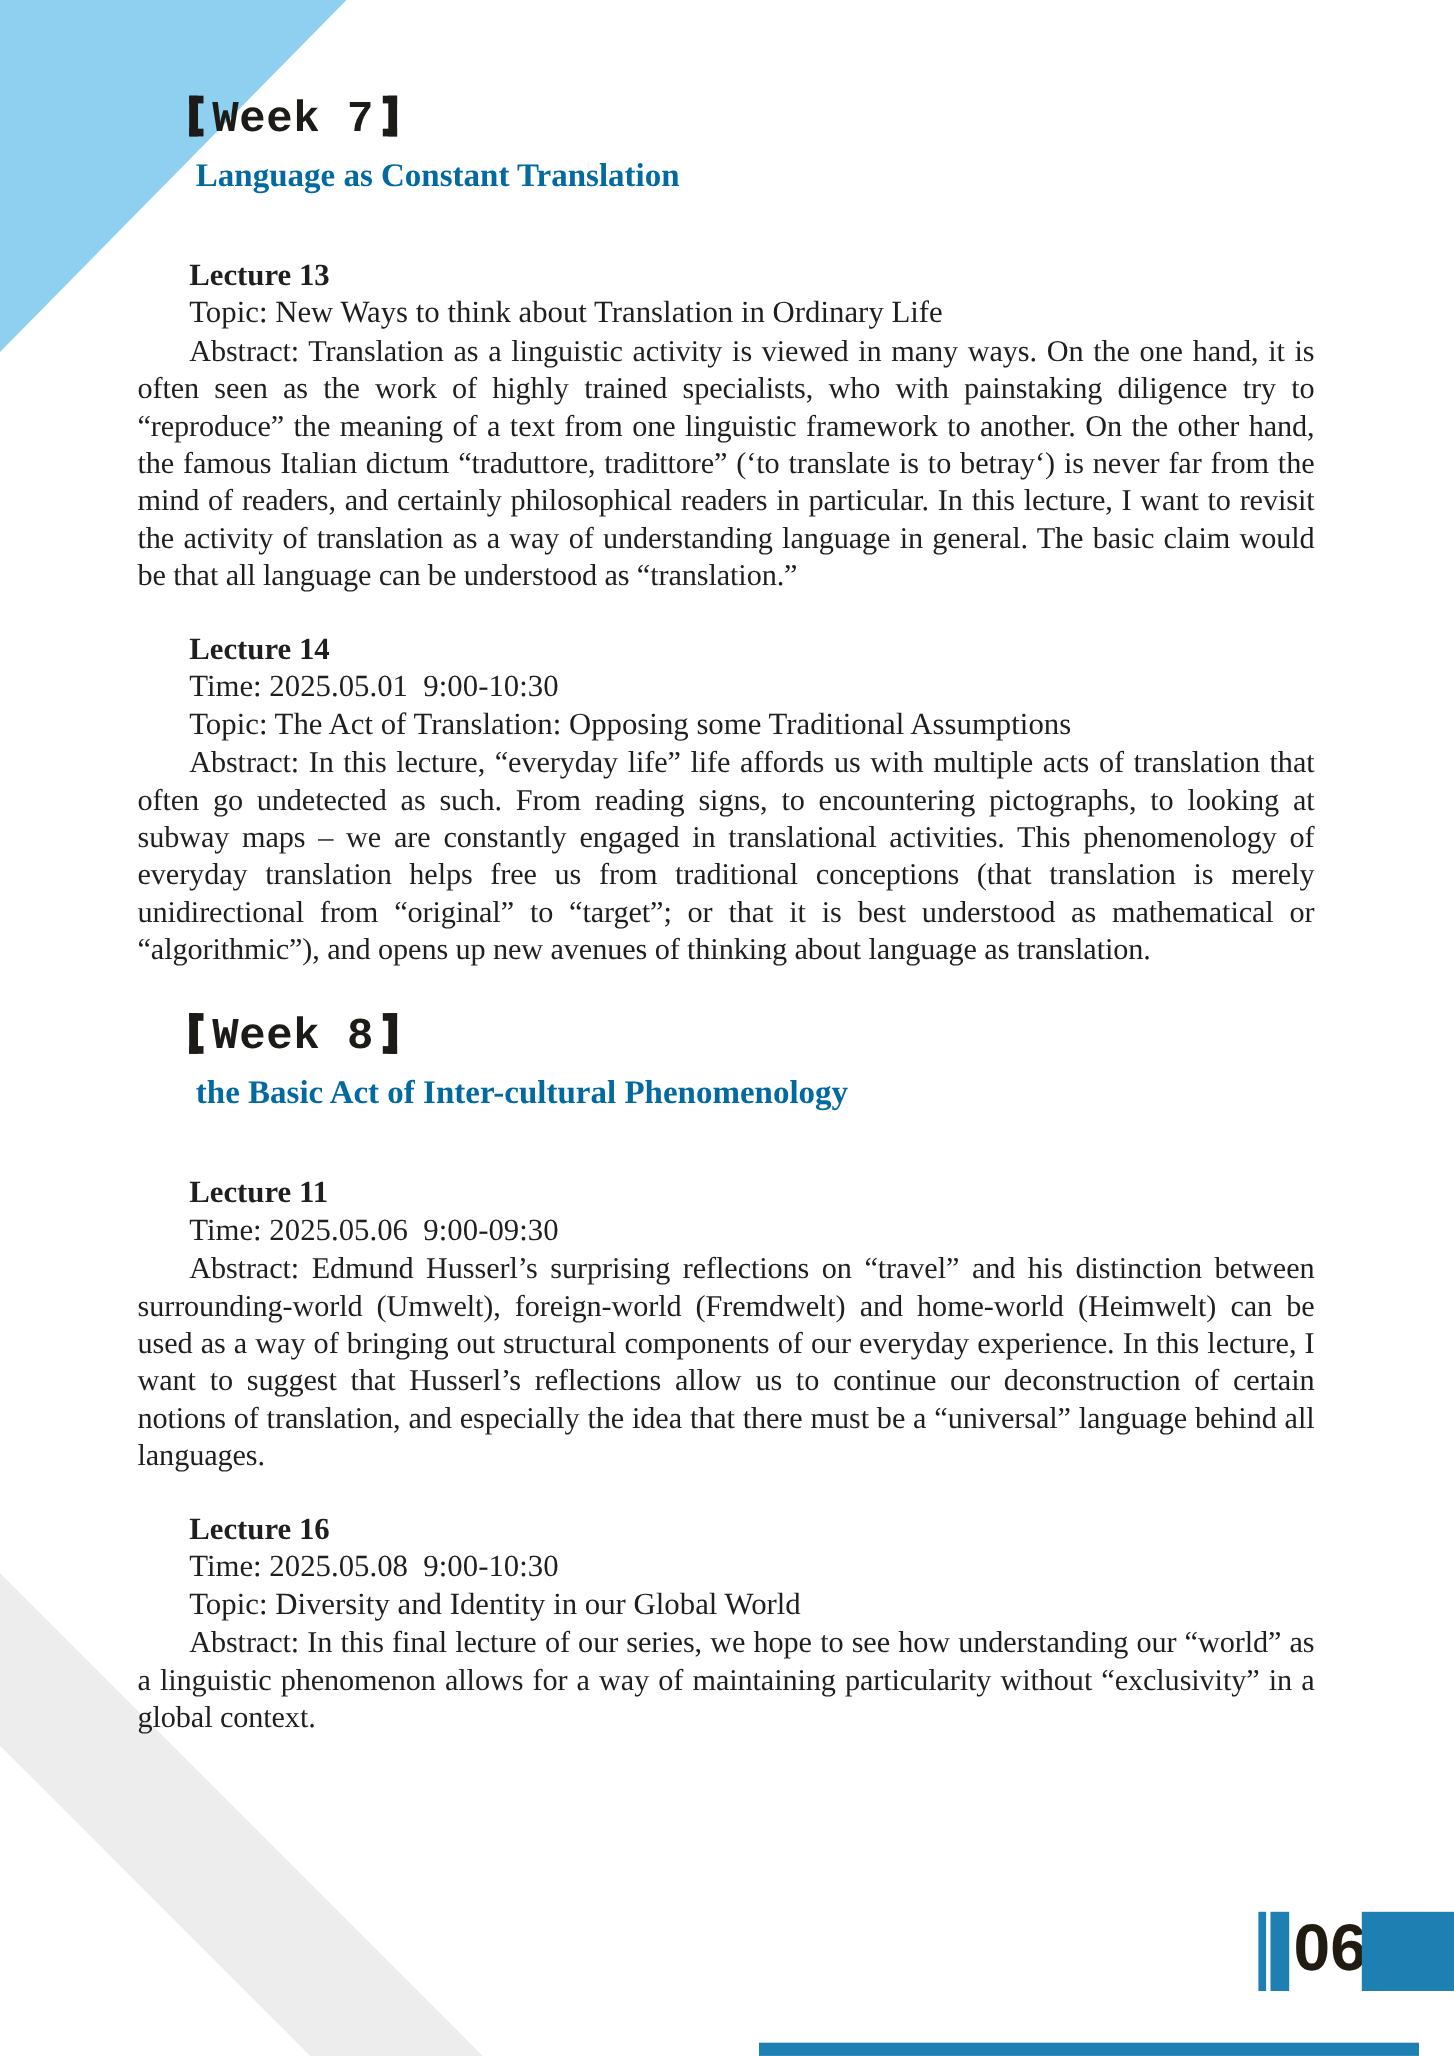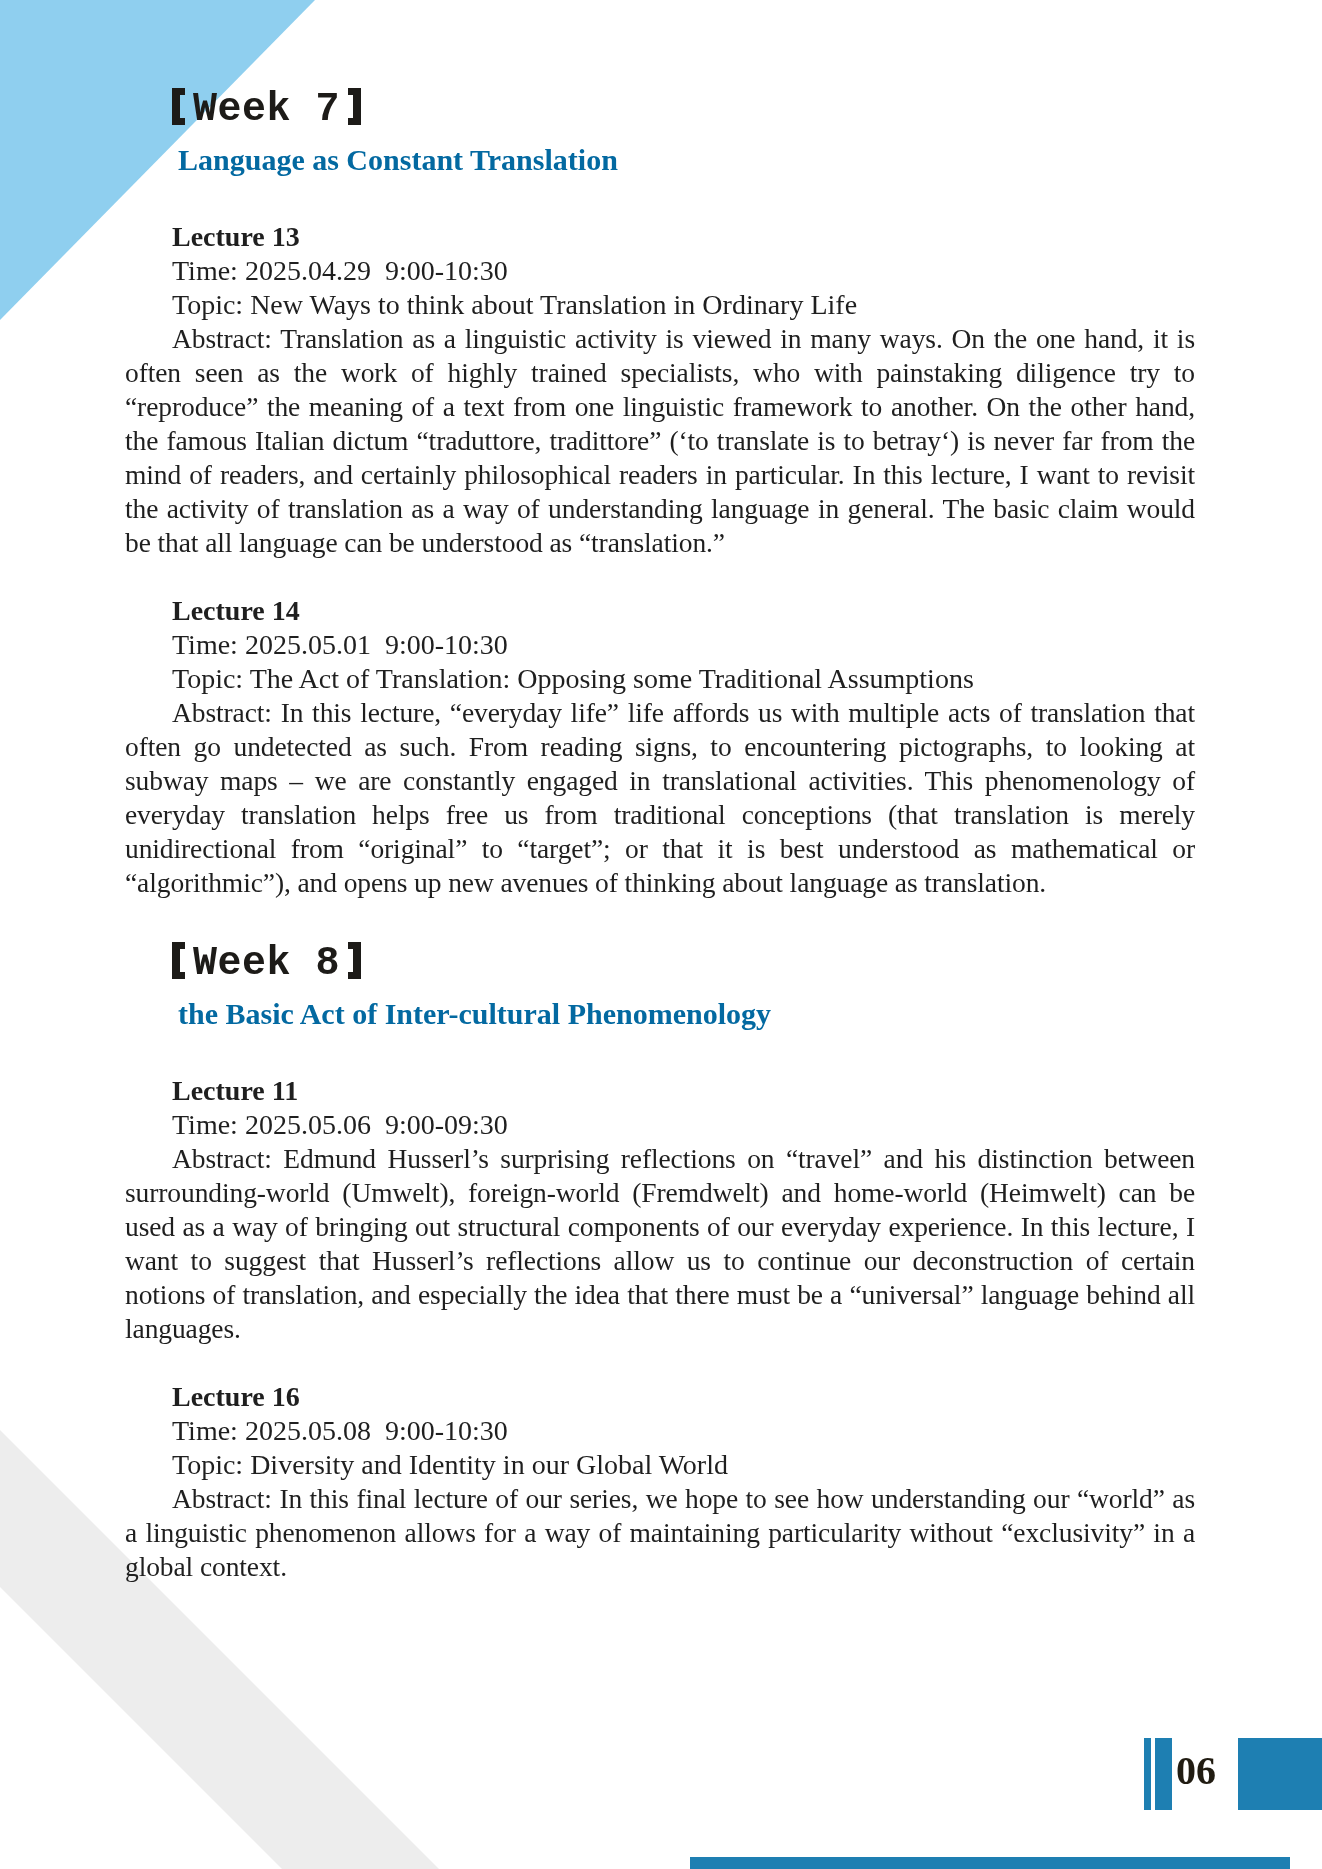--- a/index.html
+++ b/index.html
@@ -40,21 +40,21 @@
   }
   .bk-l { border-left: 8px solid #1d1b18; margin-right: 8px; }
   .bk-r { border-right: 8px solid #1d1b18; margin-left: 8px; }
   .week-subtitle {
     margin: 6px 0 0 53px;
     font-weight: bold;
     font-size: 30px;
     line-height: 40px;
     color: #0369a1;
   }
-  .lecture { margin-top: 40px; }
+  .lecture { margin-top: 54px; }
   .lecture.tight { margin-top: 34px; }
   .lecture-title {
     margin-left: 47px;
     font-weight: bold;
     font-size: 28px;
     line-height: 34px;
   }
   .lecture-line {
     margin-left: 47px;
     font-size: 28px;
@@ -74,23 +74,23 @@
     position: absolute; left: 1144px; top: 1738px;
     width: 7px; height: 72px; background: #1e7fb2;
   }
   .bar-thick {
     position: absolute; left: 1155px; top: 1738px;
     width: 17px; height: 72px; background: #1e7fb2;
   }
   .page-number {
     position: absolute; left: 1176px; top: 1732px;
     width: 62px; height: 78px;
-    font-family: Liberation Serif, serif;
+    font-family: Liberation Sans, sans-serif;
     font-weight: bold;
-    font-size: 40px; line-height: 78px;
+    font-size: 60px; line-height: 78px;
     color: #211c12;
   }
   .accent-block {
     position: absolute; left: 1238px; top: 1738px;
     width: 84px; height: 72px; background: #1e7fb2;
   }
   .bottom-strip {
     position: absolute; left: 690px; top: 1857px;
     width: 600px; height: 12px; background: #1e7fb2;
   }
@@ -104,21 +104,20 @@
 </svg>
 
 <div class="content">
 
   <section class="week week1">
     <h1 class="week-heading"><span class="bk bk-l"></span><span>Week 7</span><span class="bk bk-r"></span></h1>
     <div class="week-subtitle">Language as Constant Translation</div>
 
     <div class="lecture">
       <div class="lecture-title">Lecture 13</div>
-      <div class="lecture-line">Time: 2025.04.29  9:00-10:30</div>
       <div class="lecture-line">Topic: New Ways to think about Translation in Ordinary Life</div>
       <p class="lecture-abstract">Abstract: Translation as a linguistic activity is viewed in many ways. On the one hand, it is often seen as the work of highly trained specialists, who with painstaking diligence try to “reproduce” the meaning of a text from one linguistic framework to another. On the other hand, the famous Italian dictum “traduttore, tradittore” (‘to translate is to betray‘) is never far from the mind of readers, and certainly philosophical readers in particular. In this lecture, I want to revisit the activity of translation as a way of understanding language in general. The basic claim would be that all language can be understood as “translation.”</p>
     </div>
 
     <div class="lecture tight">
       <div class="lecture-title">Lecture 14</div>
       <div class="lecture-line">Time: 2025.05.01  9:00-10:30</div>
       <div class="lecture-line">Topic: The Act of Translation: Opposing some Traditional Assumptions</div>
       <p class="lecture-abstract">Abstract: In this lecture, “everyday life” life affords us with multiple acts of translation that often go undetected as such. From reading signs, to encountering pictographs, to looking at subway maps – we are constantly engaged in translational activities. This phenomenology of everyday translation helps free us from traditional conceptions (that translation is merely unidirectional from “original” to “target”; or that it is best understood as mathematical or “algorithmic”), and opens up new avenues of thinking about language as translation.</p>
     </div>

